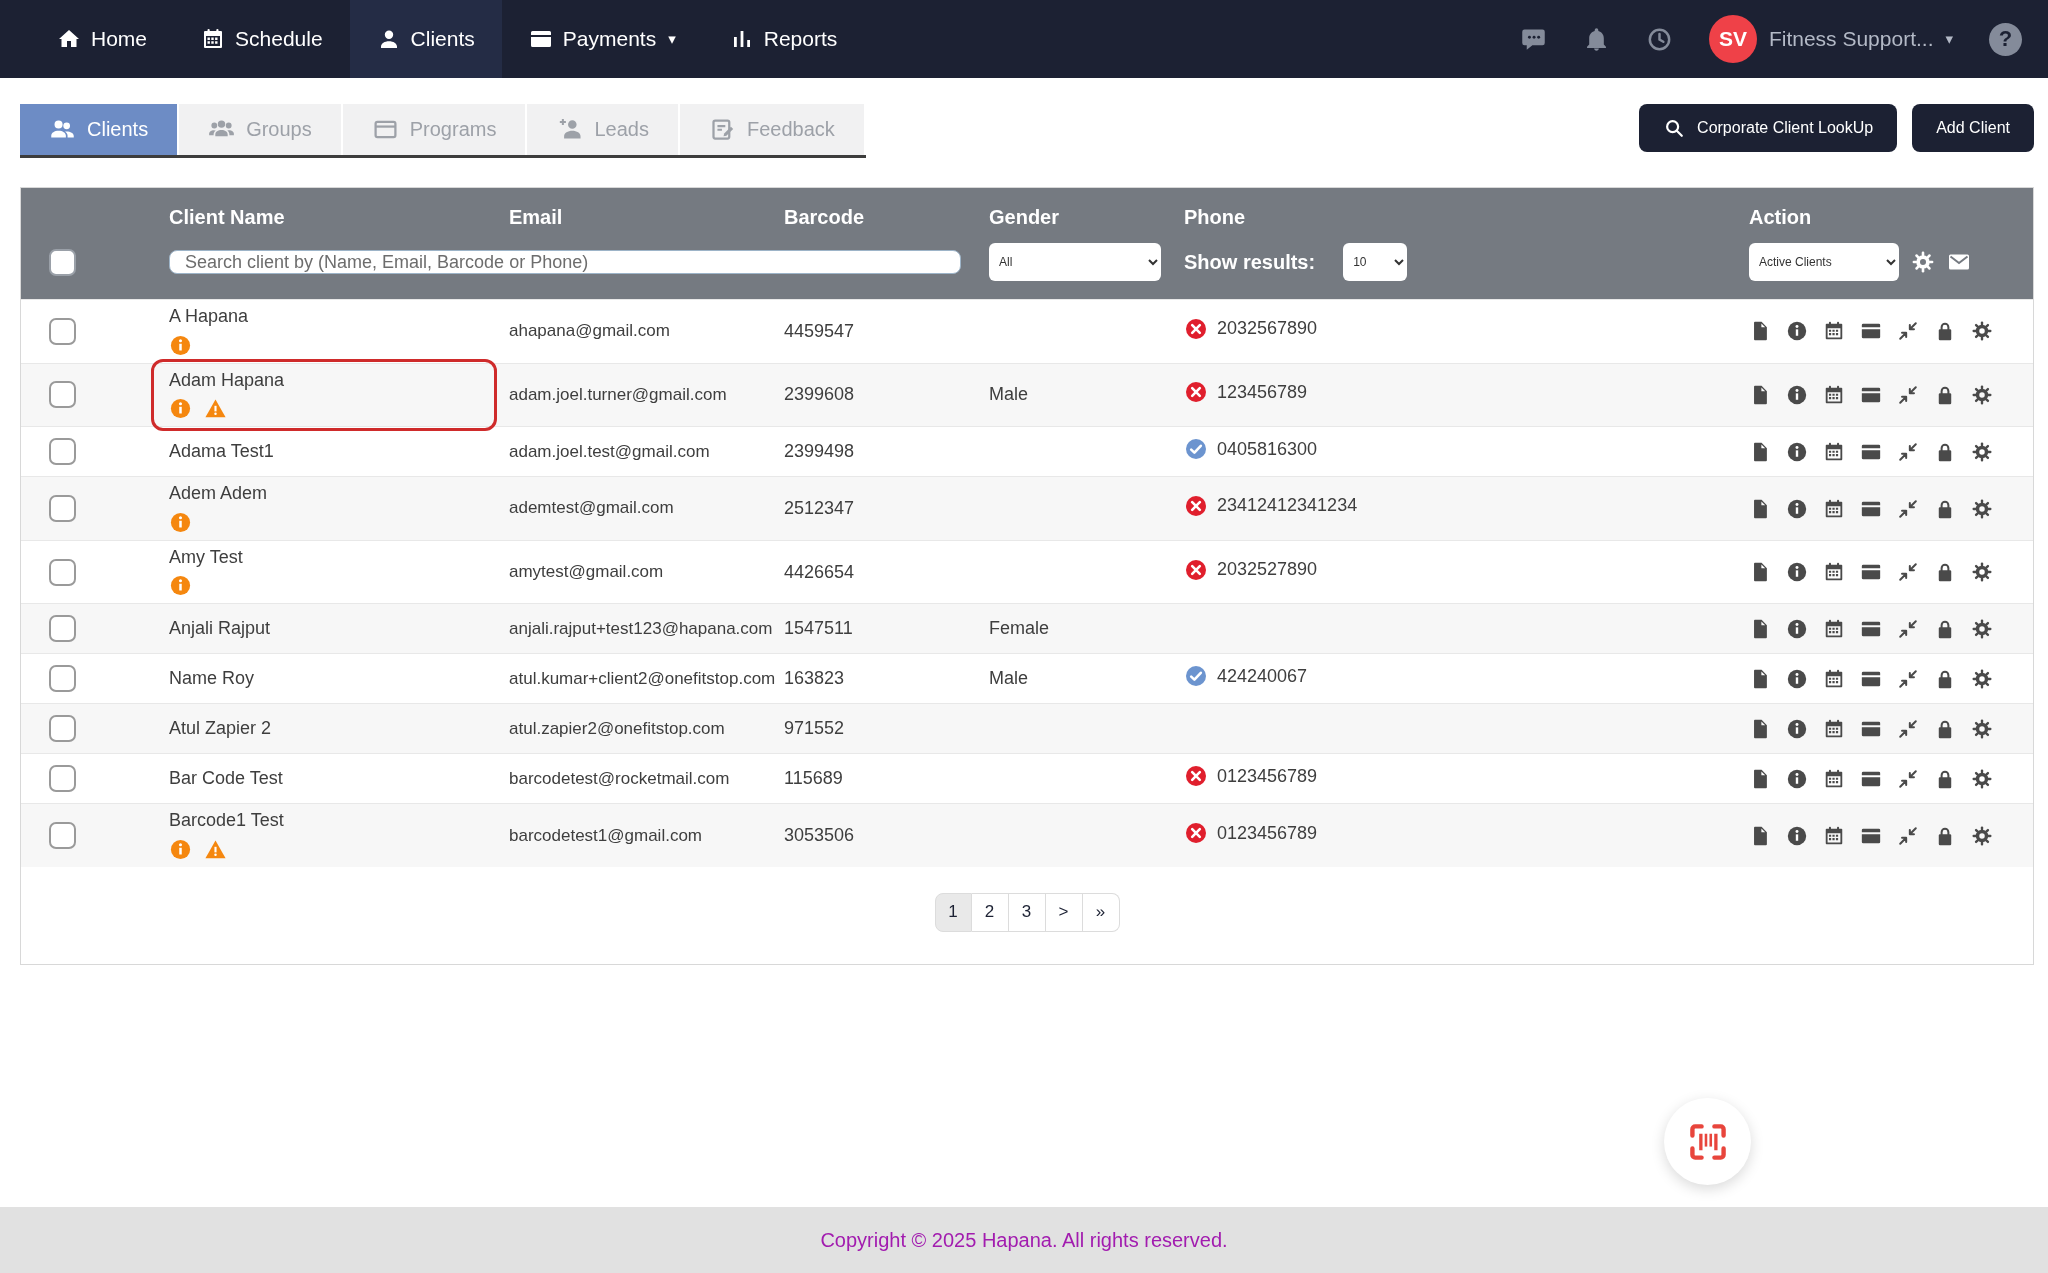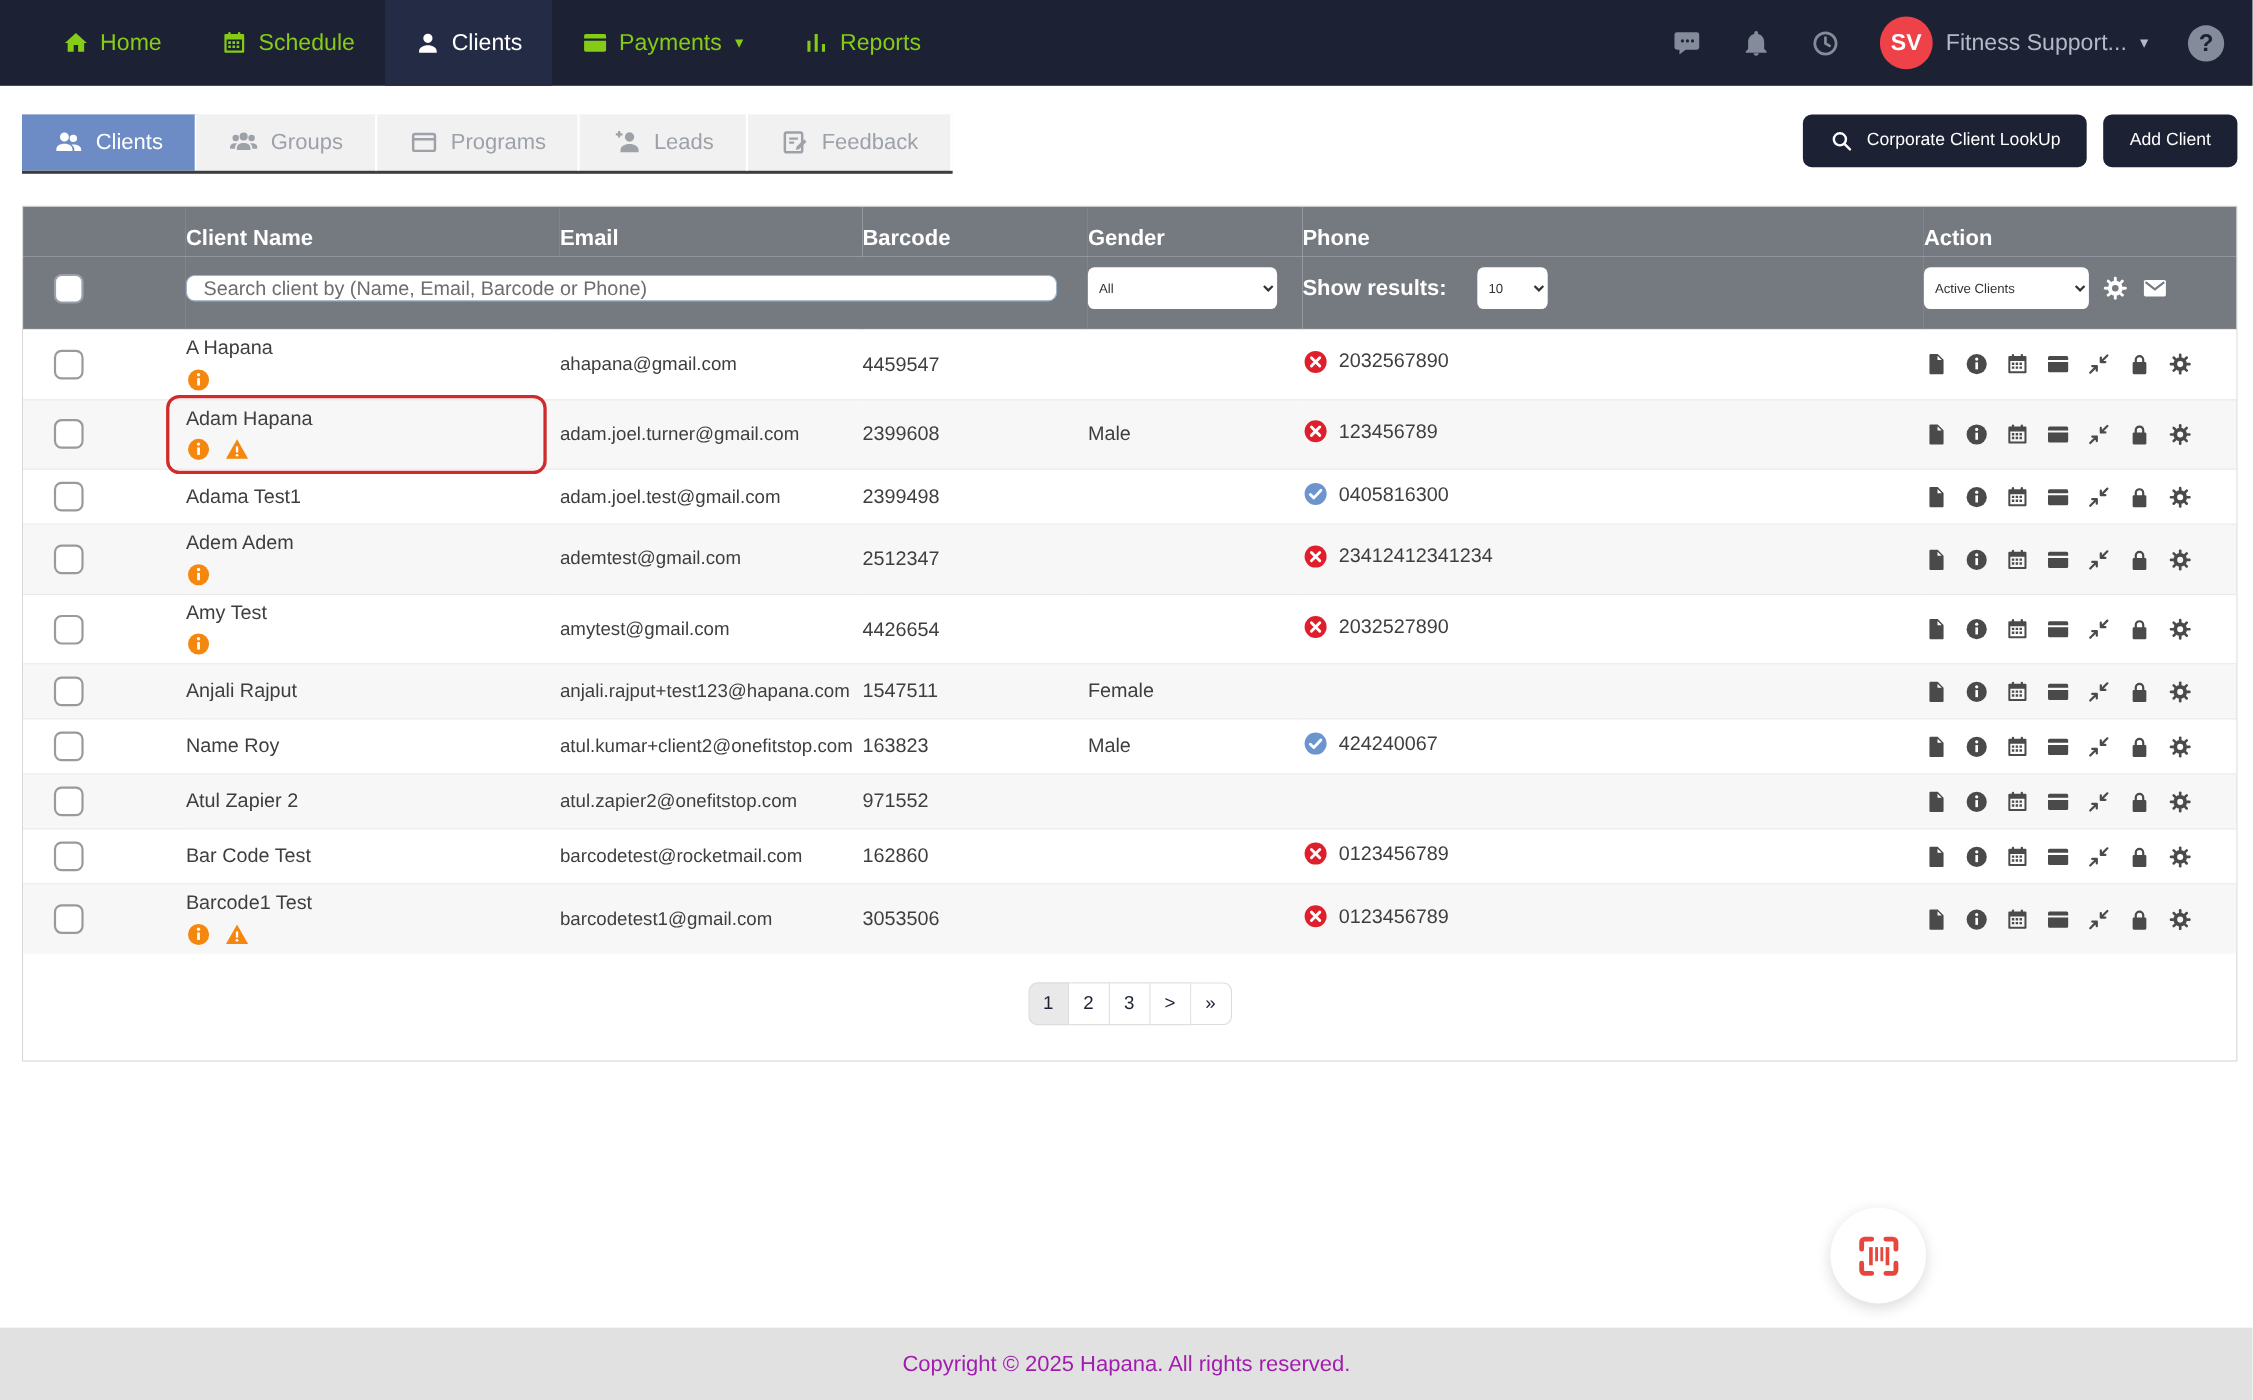--- a/index.html
+++ b/index.html
@@ -2,21 +2,21 @@
 <html><head>
 <meta charset="utf-8">
 <style>
   * { box-sizing: border-box; margin: 0; padding: 0; }
   body { font-family: "Liberation Sans", sans-serif; background: #fff; }
   .page { width: 2048px; height: 1273px; position: relative; background: #fff; overflow: hidden; }
 
   
   .navbar { height: 78px; background: #1c2133; display: flex; align-items: stretch; padding: 0 26px 0 30px; }
   .nav-left { display: flex; align-items: stretch; }
-  .nav-item { display: flex; align-items: center; gap: 10px; padding: 0 27px; color: #84cc16; font-size: 21px; cursor: pointer; }
+  .nav-item { display: flex; align-items: center; gap: 10px; padding: 0 27px; color: #ffffff; font-size: 21px; cursor: pointer; }
   .nav-item.active { background: #242c45; color: #fff; }
   .nav-item svg { width: 24px; height: 24px; }
   .nav-item .caret { font-size: 15px; margin-left: 2px; }
   .nav-right { margin-left: auto; display: flex; align-items: center; gap: 36px; }
   .nav-ic { width: 27px; height: 27px; color: #848b9a; cursor: pointer; }
   .user-chip { display: flex; align-items: center; gap: 12px; cursor: pointer; }
   .avatar { width: 48px; height: 48px; border-radius: 50%; background: #ef4148; color: #fff; font-size: 21px; font-weight: bold; display: flex; align-items: center; justify-content: center; }
   .user-name { color: #b3b9c6; font-size: 21px; }
   .user-chip .caret { color: #b3b9c6; font-size: 15px; }
   .help-btn { width: 33px; height: 33px; border-radius: 50%; background: #848b9a; color: #1c2133; font-size: 22px; font-weight: bold; display: flex; align-items: center; justify-content: center; cursor: pointer; }
@@ -664,21 +664,21 @@
                   <rect x="17.8" y="10.7" width="4.6" height="2.6" rx="1.2"></rect>
                 </g>
               </svg></td>
           </tr>
           <tr>
             <td class="c-check"><span class="checkbox"></span></td>
             <td class="c-name">
               <div class="nm">Bar Code Test</div>
             </td>
             <td class="c-email">barcodetest@rocketmail.com</td>
-            <td class="c-barcode">162860</td>
+            <td class="c-barcode">115689</td>
             <td class="c-gender"></td>
             <td class="c-phone"><span class="phone-wrap">
                 <svg viewBox="0 0 24 24" fill="currentColor" class="ph-ic">
                   <circle cx="12" cy="12" r="10" fill="#e01f2d"></circle>
                   <path d="M8.2 8.2l7.6 7.6M15.8 8.2l-7.6 7.6" stroke="#fff" stroke-width="2.6" stroke-linecap="round"></path>
                 </svg>
                 <span>0123456789</span>
               </span></td>
             <td class="c-actions"><svg viewBox="0 0 24 24" fill="currentColor" class="act-ic">
                 <path fill-rule="evenodd" d="M6.5 2h7.2l5.8 5.8V21a1 1 0 0 1-1 1h-12a1 1 0 0 1-1-1V3a1 1 0 0 1 1-1zm7 1.8V8h4.2l-4.2-4.2z"></path>

